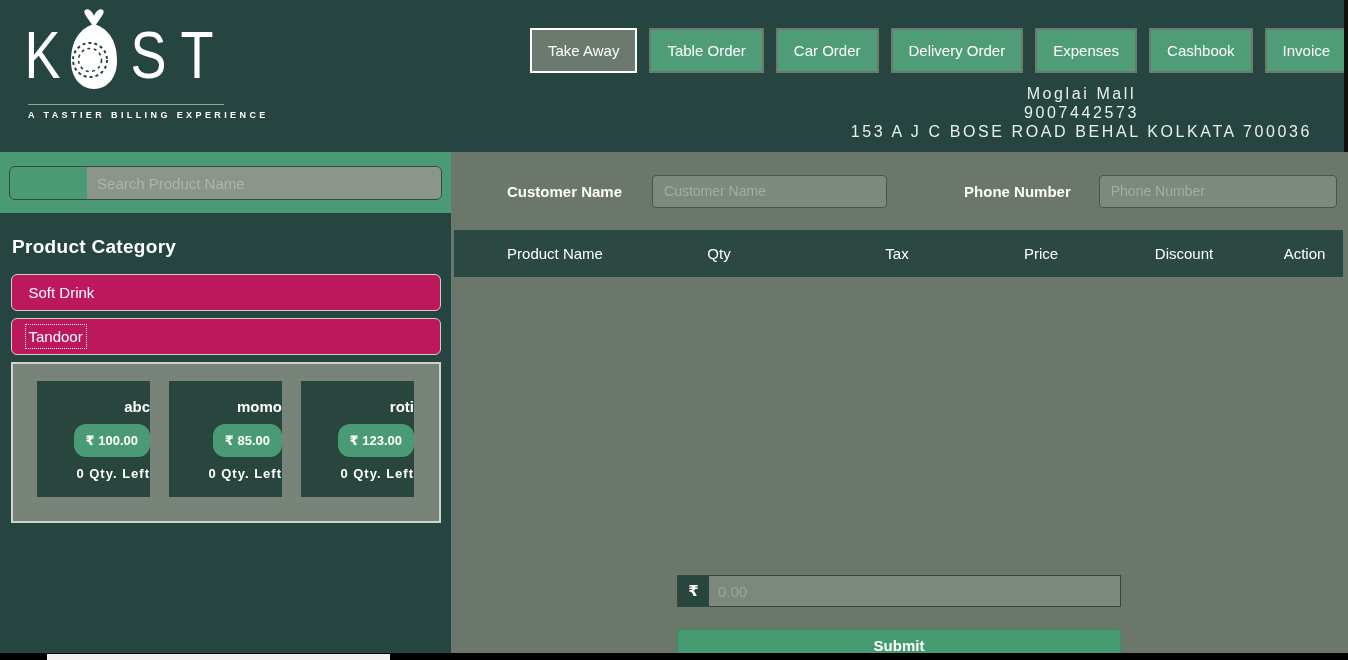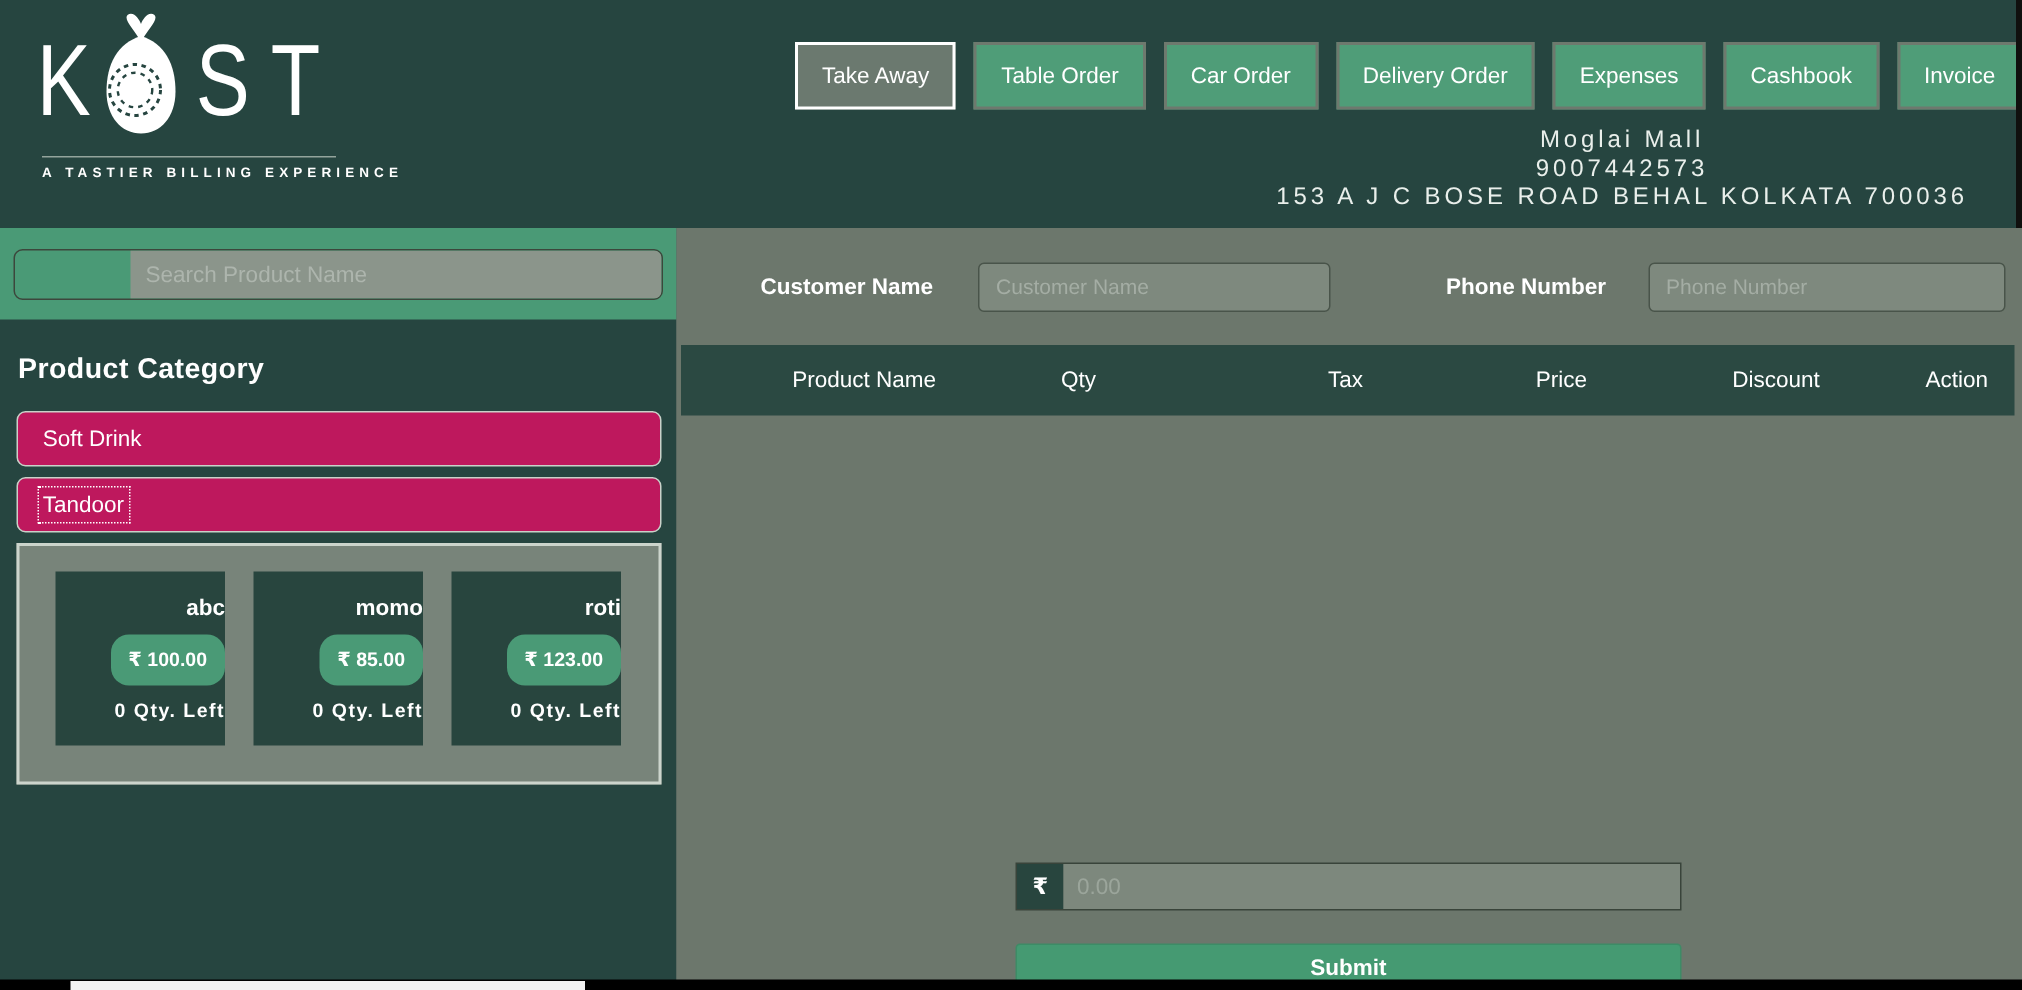--- a/index.html
+++ b/index.html
@@ -89,21 +89,21 @@
   .text-input::placeholder { color:#a4ada4; }
   .customer-input { width:235px; margin-left:30px; }
   .phone-label { margin-left:77px; }
   .phone-input { width:238px; margin-left:28px; }
 
   .table-header {
     height:47px; margin:0 5px 0 3px; background:#2b4942;
     display:flex; align-items:center; color:#fff; font-size:15px;
   }
   .th { text-align:center; }
-  .th-0 { width:170px; text-align:right; padding-left:32px; }
+  .th-0 { width:170px; text-align:center; padding-left:32px; }
   .th-1 { width:190px; } .th-2 { width:166px; } .th-3 { width:122px; }
   .th-4 { width:164px; } .th-5 { flex:1; }
 
   .table-body { flex:1; }
 
   .bottom-area { position:absolute; left:226px; top:423px; width:444px; }
   .total-group { display:flex; height:32px; border:1px solid #39443a; }
   .rupee-box {
     width:31px; background:#28453e; color:#fff; flex:none;
     display:flex; align-items:center; justify-content:center;

